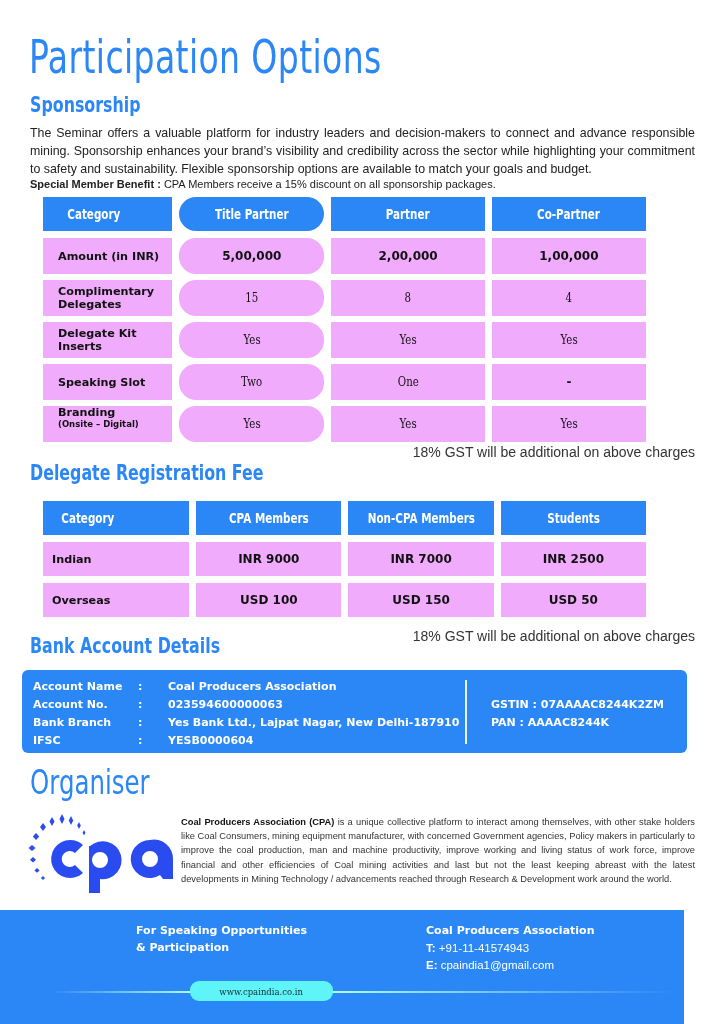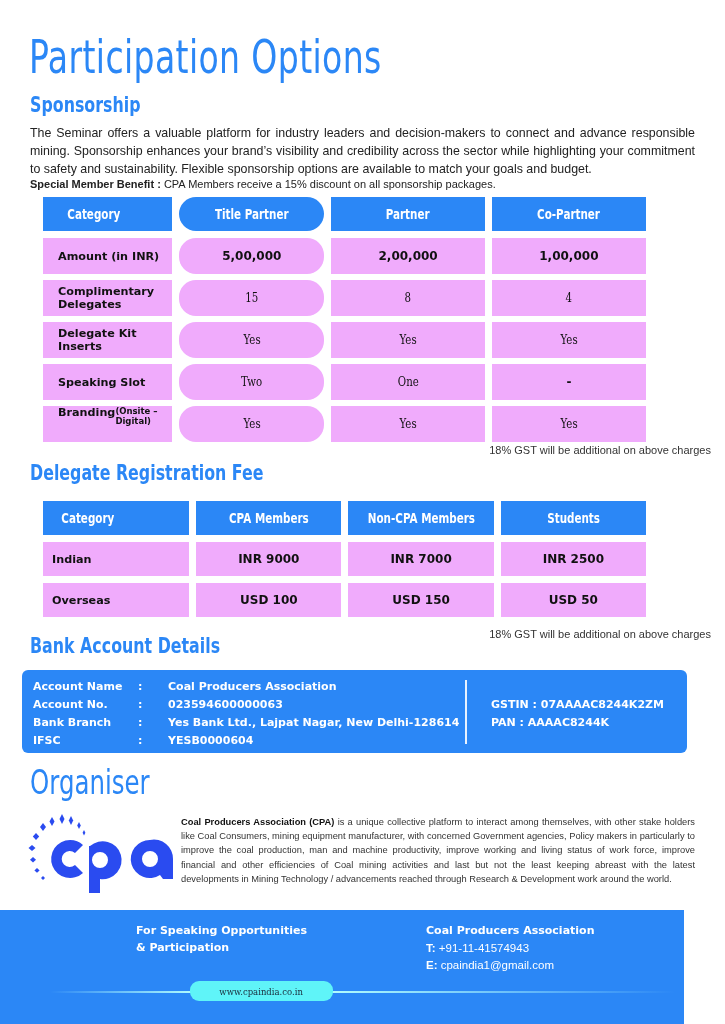--- a/index.html
+++ b/index.html
@@ -67,22 +67,22 @@
   .sp .c3 { width: 172px; }
   .sp .c4 { width: 173px; }
   .sp .body .cell { height: 36px; }
   .sp .body .row { margin-bottom: 6px; }
 
   .dr { top: 501px; }
   .dr .c { width: 161px; }
   .dr .body .cell { height: 34px; }
 
   .gst-note {
-    position: absolute; right: 14px;
-    font-size: 11px; color: #333; white-space: nowrap;
+    position: absolute; right: 30px;
+    font-size: 14px; color: #333; white-space: nowrap;
   }
   .gst1 { top: 444px; }
   .gst2 { top: 628px; }
 
   
   .bank {
     position: absolute; left: 22px; top: 670px; width: 665px; height: 83px;
     background: #2b87f6; border-radius: 6px; color: #fff;
     font-family: "DejaVu Sans", sans-serif; font-weight: bold; font-size: 11px;
   }
@@ -199,21 +199,21 @@
           <span class="val-serif">Two</span>
         </div>
       <div class="cell center c3">
           <span class="val-serif">One</span>
         </div>
       <div class="cell center c4">
           <span class="val-bold">-</span>
         </div>
     </div>
     <div class="row">
-      <div class="cell left c1" style="flex-direction:row;align-items:flex-start;">
+      <div class="cell left c1" style="flex-direction:column;align-items:flex-start;">
         <span class="label-bold">Branding</span>
         <span class="label-sub">(Onsite – Digital)</span>
       </div>
       <div class="cell center c2">
           <span class="val-serif">Yes</span>
         </div>
       <div class="cell center c3">
           <span class="val-serif">Yes</span>
         </div>
       <div class="cell center c4">
@@ -282,21 +282,21 @@
       <span>Coal Producers Association</span>
     </div>
     <div class="bank-row">
       <span class="bank-key">Account No.</span>
       <span class="bank-colon">:</span>
       <span>023594600000063</span>
     </div>
     <div class="bank-row">
       <span class="bank-key">Bank Branch</span>
       <span class="bank-colon">:</span>
-      <span>Yes Bank Ltd., Lajpat Nagar, New Delhi-128614</span>
+      <span>Yes Bank Ltd., Lajpat Nagar, New Delhi-187910</span>
     </div>
     <div class="bank-row">
       <span class="bank-key">IFSC</span>
       <span class="bank-colon">:</span>
       <span>YESB0000604</span>
     </div>
   </div>
   <div class="bank-divider"></div>
   <div class="bank-tax">
     <div>GSTIN : 07AAAAC8244K2ZM</div>

